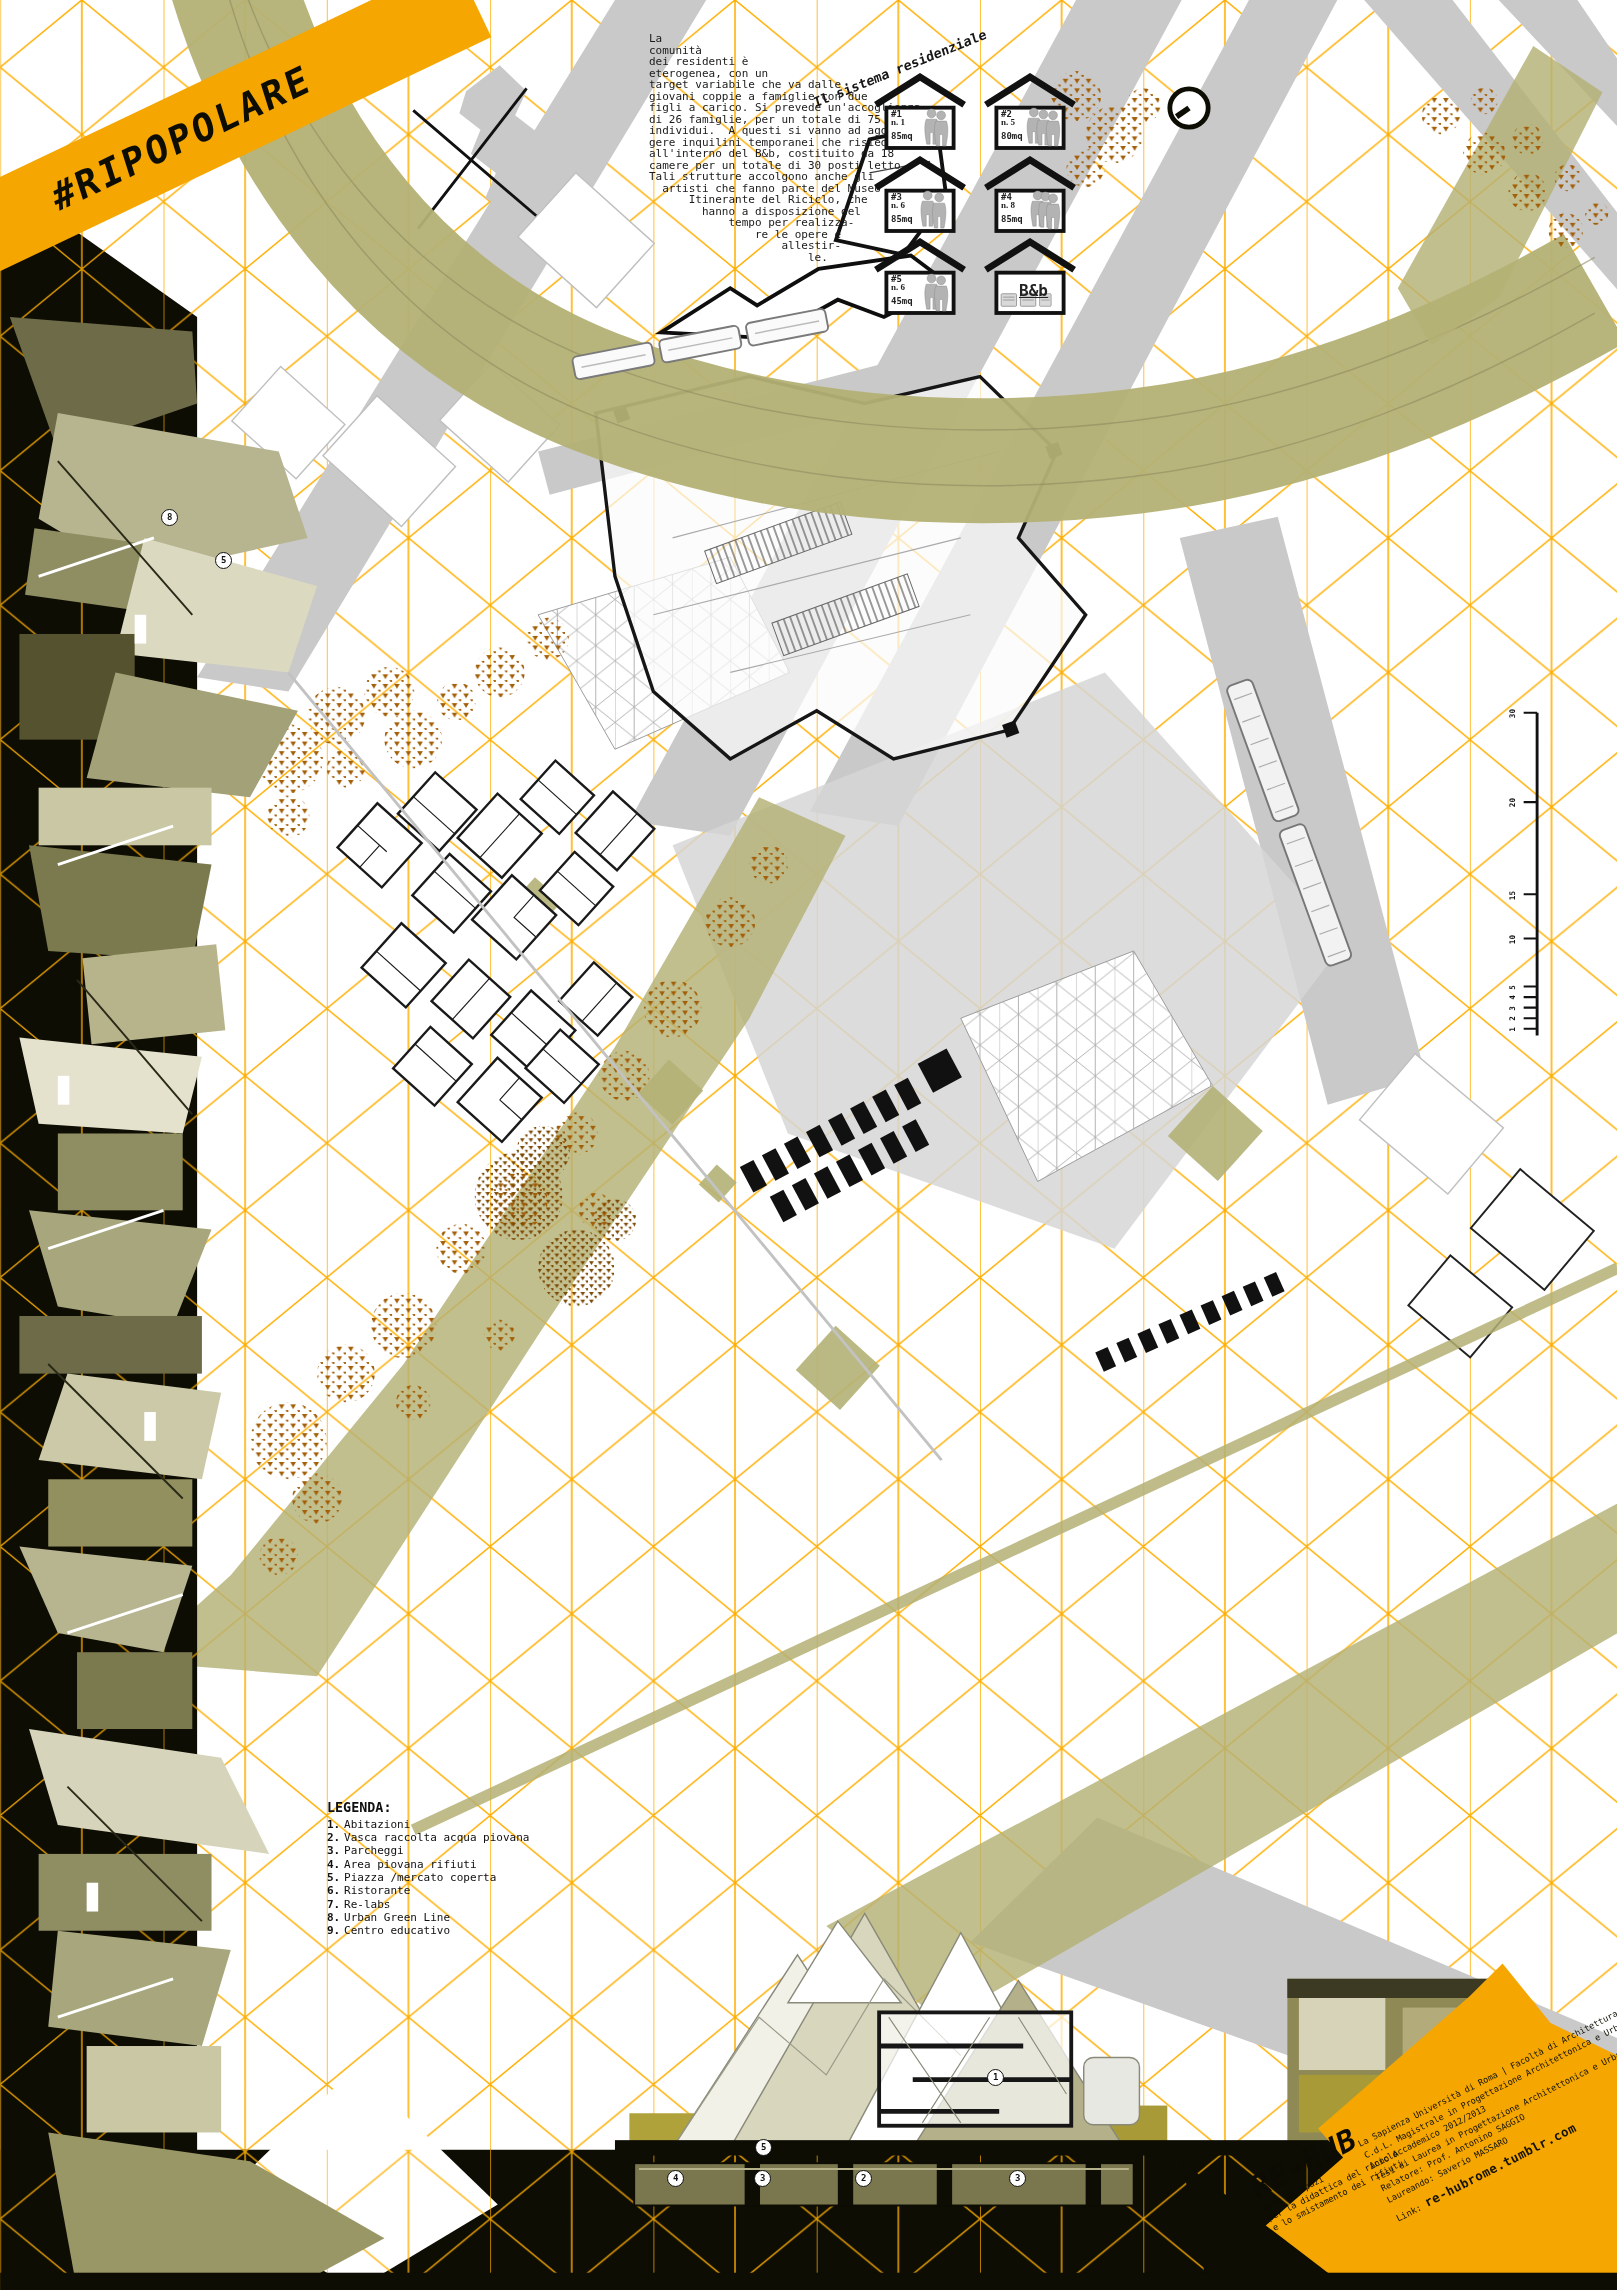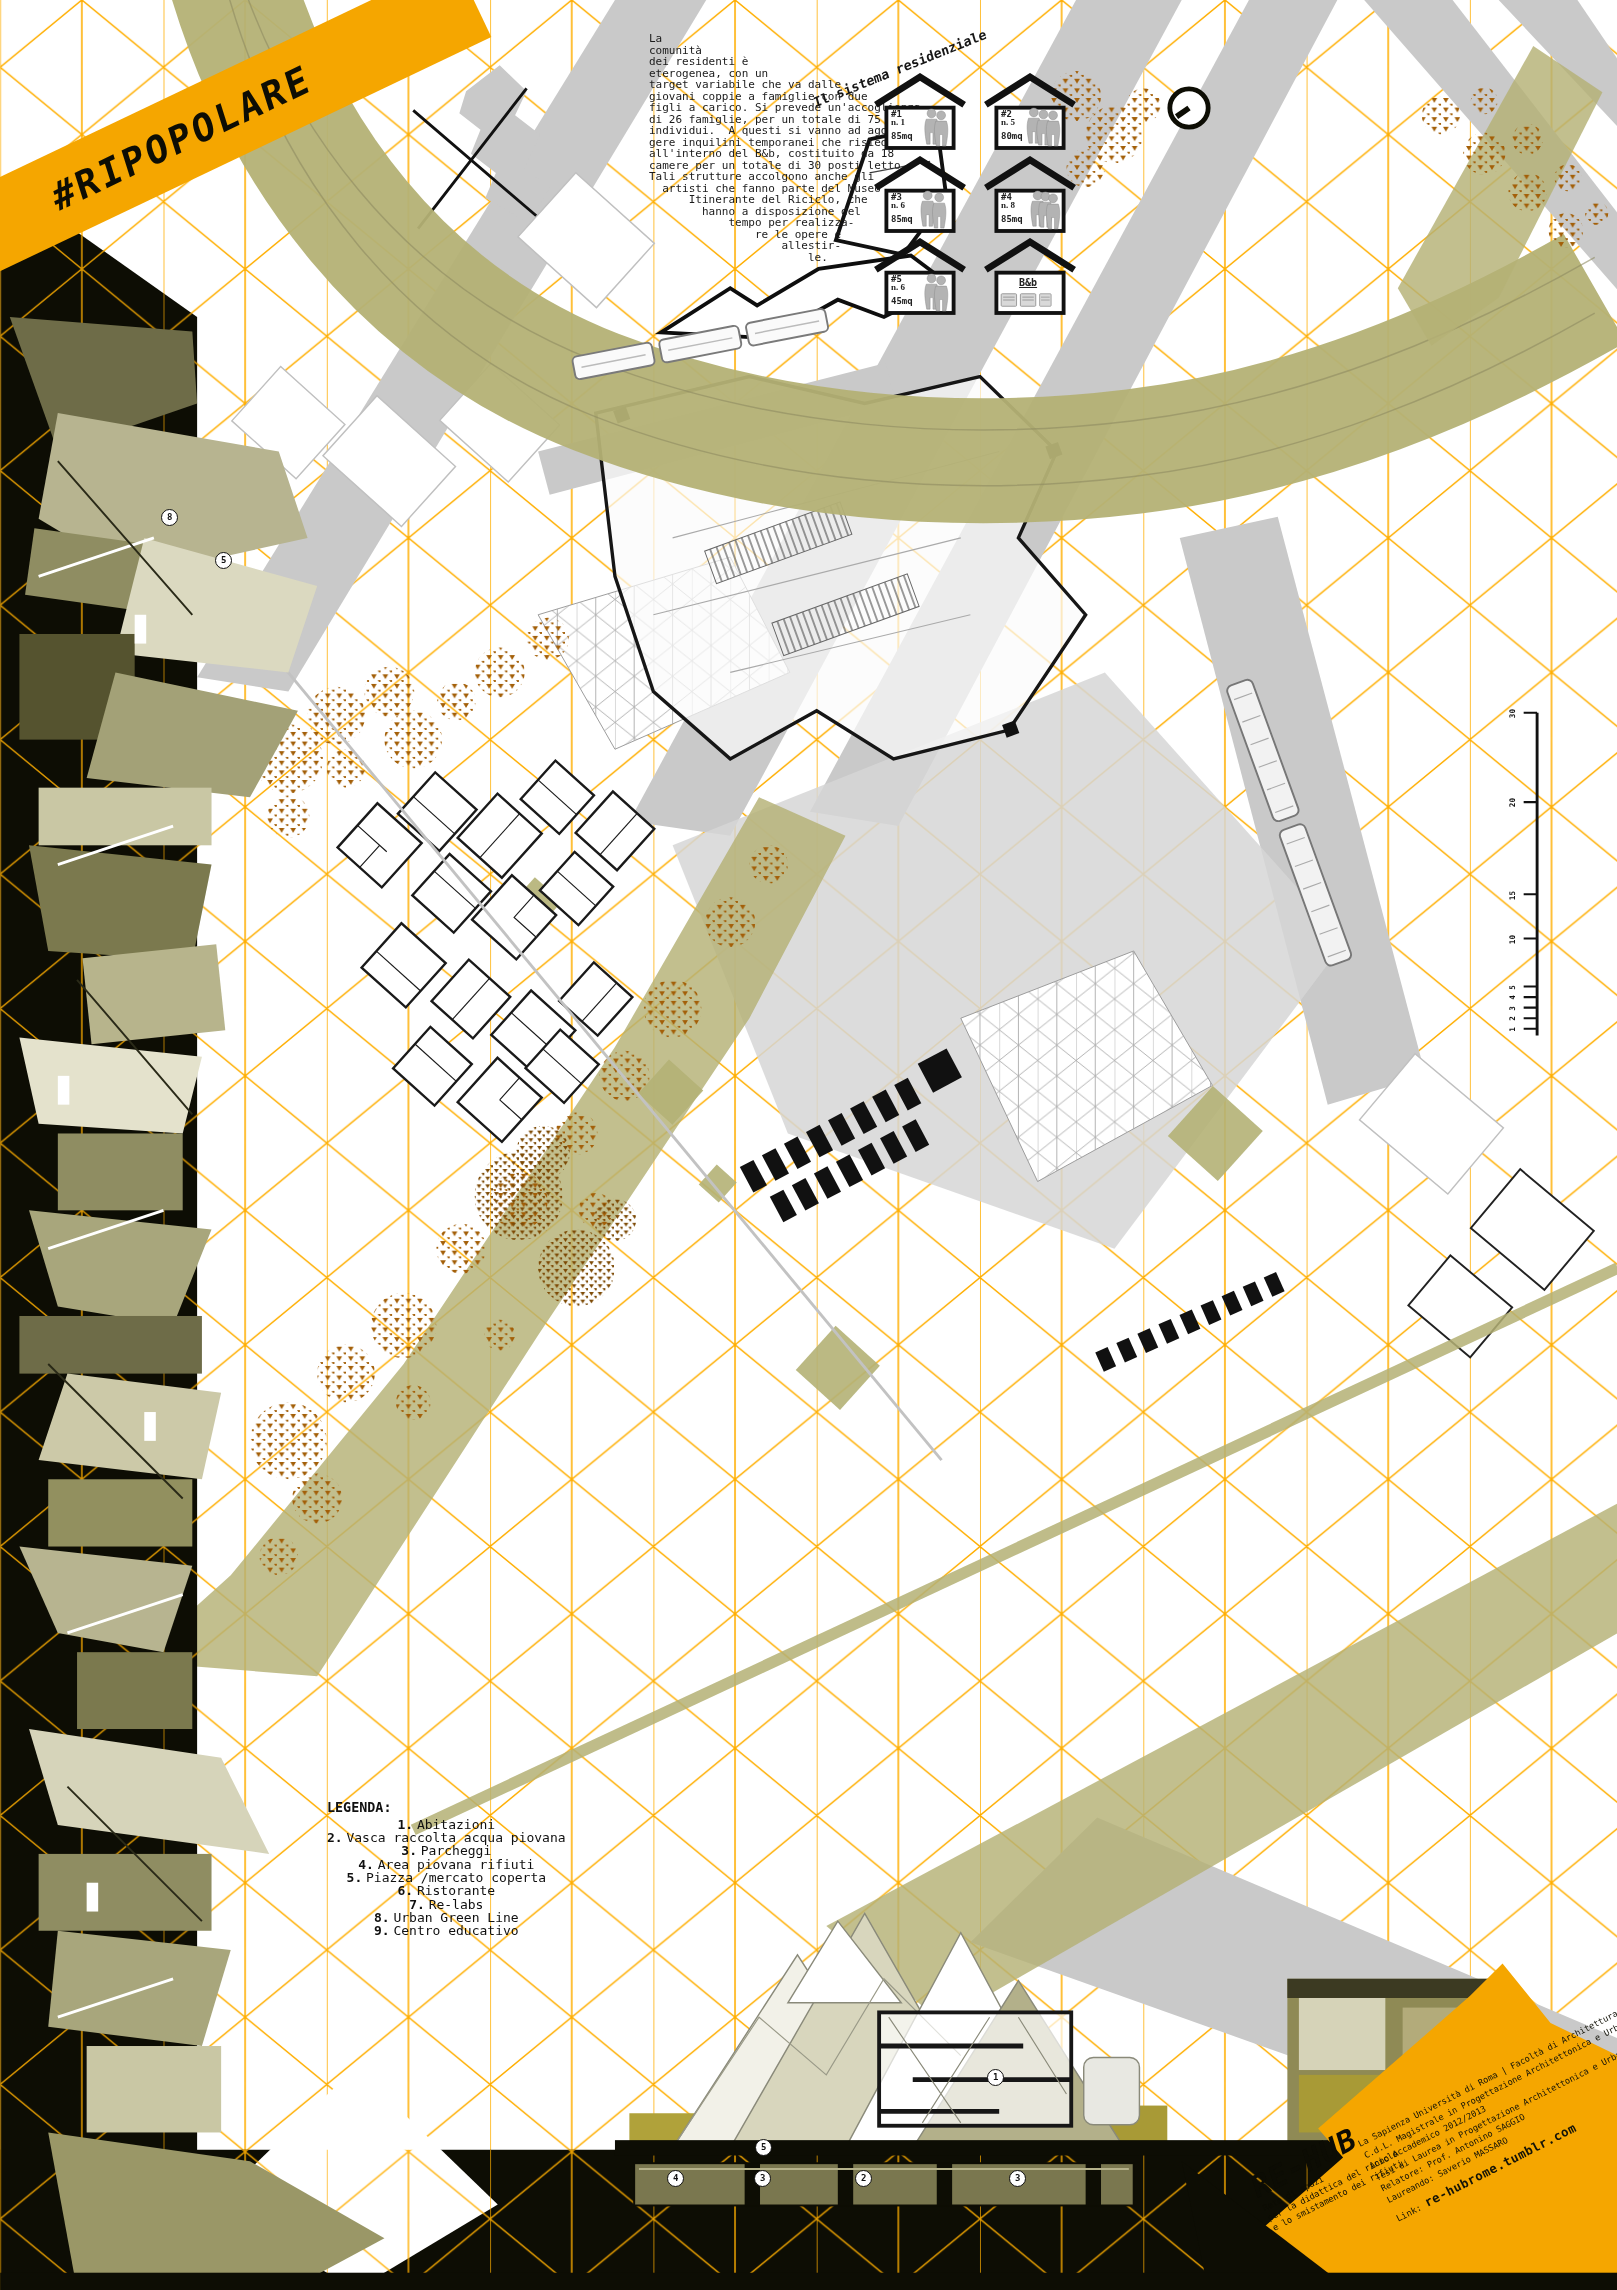--- a/index.html
+++ b/index.html
@@ -15,26 +15,26 @@
   
   .intro{position:absolute;left:649px;top:33px;width:197px;font-size:11px;line-height:11.5px;
          white-space:pre;color:#1a1a1a;}
   
   .sistema-title{position:absolute;left:812px;top:96px;font-size:13.4px;font-weight:700;
          transform:rotate(-22deg) skewX(-6deg);transform-origin:0 0;color:#161616;}
   
   .house{position:absolute;width:96px;height:77px;}
   .house .ht{position:absolute;font-size:9px;line-height:10.6px;font-weight:700;color:#222;left:19px;}
   .house .hid{top:36px;} .house .harea{top:58px;} .house .hunits{top:44px;font-family:Liberation Serif, serif;}
-  .house.bnb .hid{left:37px;top:40px;font-size:10px;text-decoration:underline;}
+  .house.bnb .hid{left:37px;top:48px;font-size:16px;text-decoration:underline;}
   
   .legend{position:absolute;left:327px;top:1800px;color:#101010;}
   .legend .ltitle{font-size:13.4px;font-weight:700;margin-bottom:2.9px;}
   .legend ul{list-style:none;margin:0;padding:0;}
-  .legend li{font-size:13px;line-height:13.3px;text-align:center;}
+  .legend li{font-size:11px;line-height:13.3px;}
   .legend b{font-weight:700;margin-right:3.8px;}
   
   .sc{position:absolute;font-size:7.7px;font-weight:700;transform:rotate(-90deg);color:#111;}
   
   .mk{position:absolute;width:15.4px;height:15.4px;border:1.4px solid #111;border-radius:50%;
       background:#fff;color:#111;font-size:9px;line-height:14.4px;font-weight:700;text-align:center;}
   
   .credits{position:absolute;left:1356px;top:2139px;width:346px;transform:rotate(-27deg);
            transform-origin:0 0;color:#131308;}
   .credits .cl{font-size:8.6px;line-height:12.5px;white-space:nowrap;}

